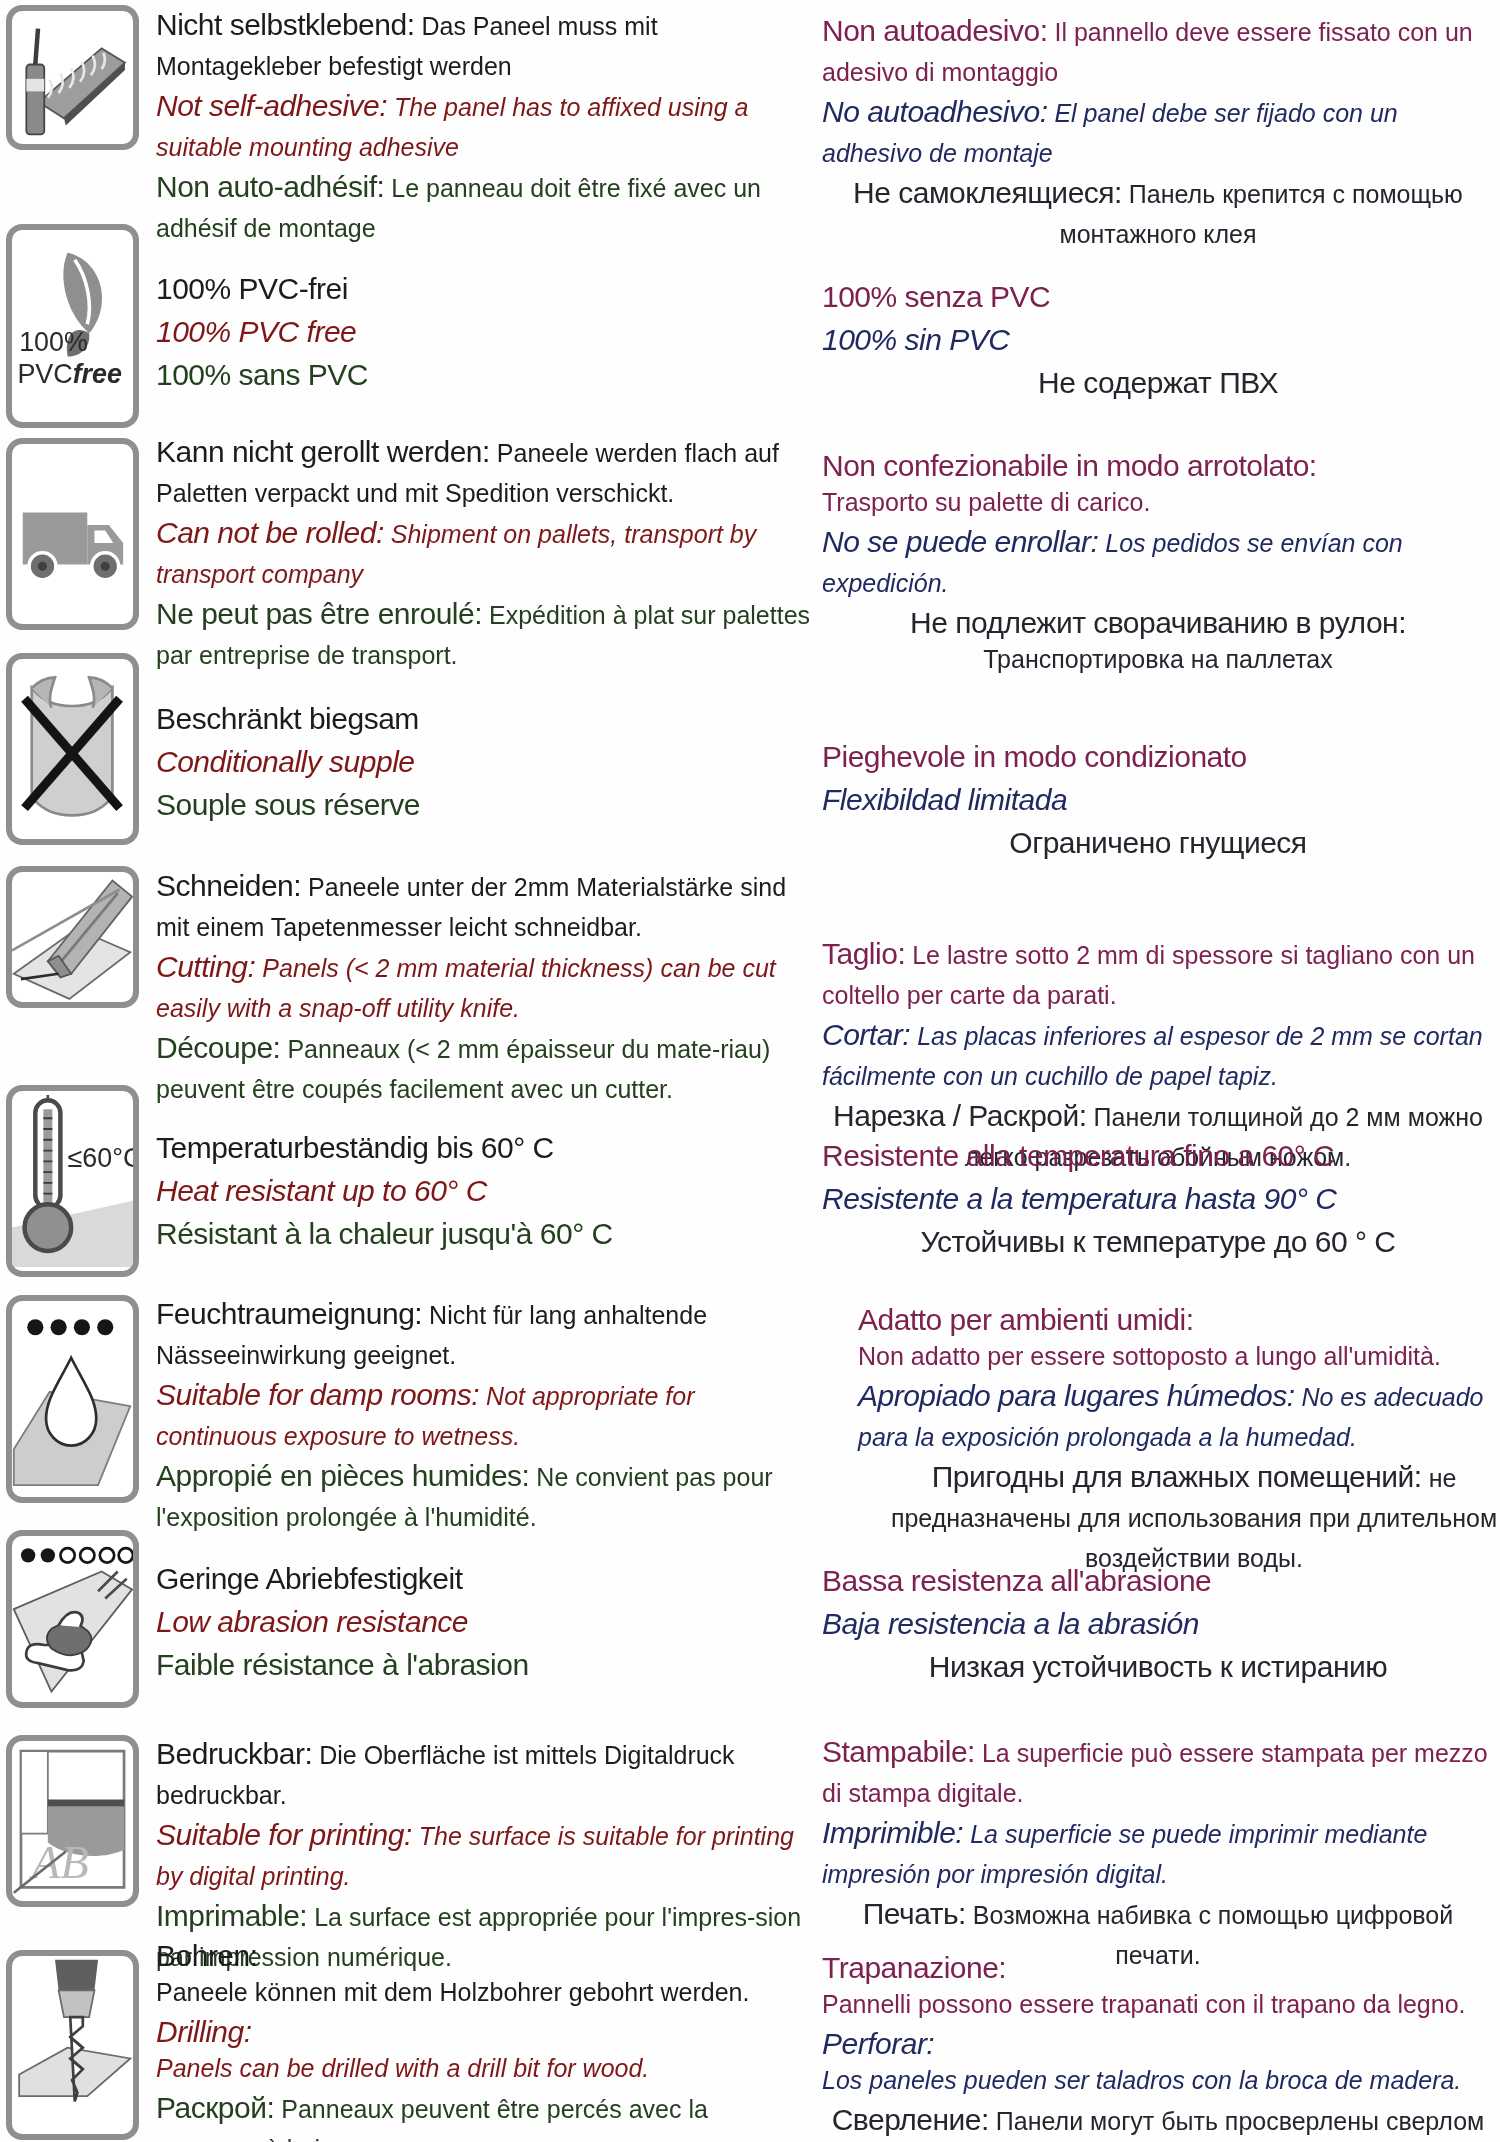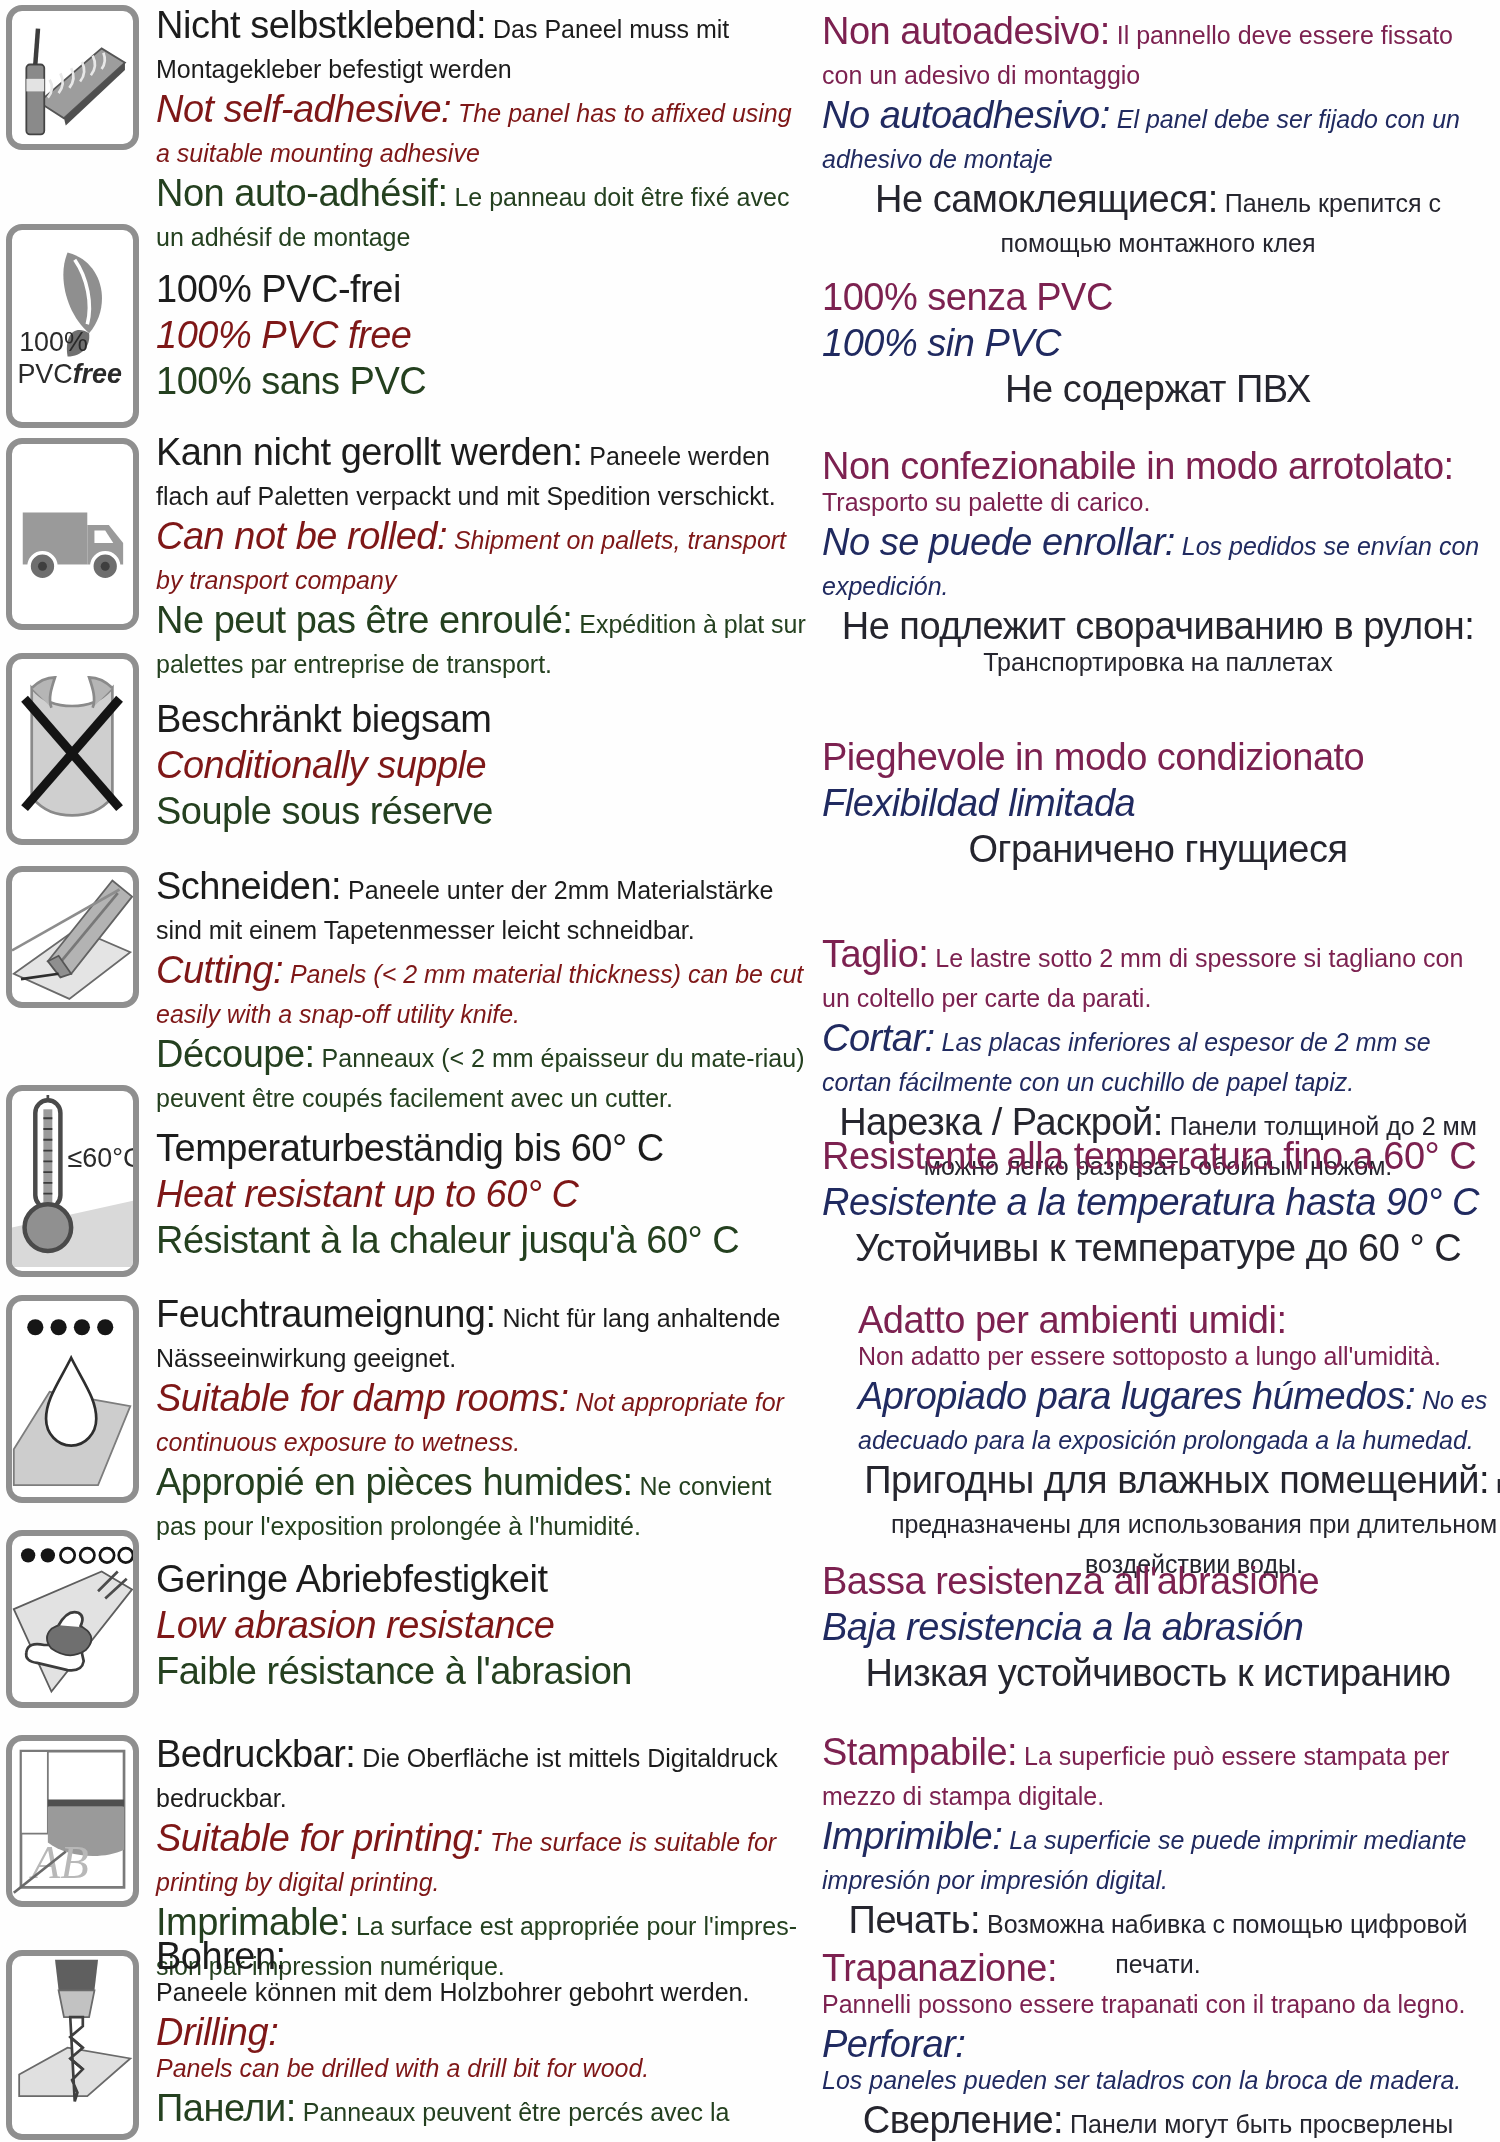--- a/index.html
+++ b/index.html
@@ -5,21 +5,21 @@
   html,body{margin:0;padding:0;background:#ffffff;}
   #page{position:relative;width:1500px;height:2142px;background:#fefefe;overflow:hidden;
         font-family:"Liberation Sans", sans-serif;}
   .row{position:absolute;left:0;width:1500px;}
   .icon-frame{position:absolute;left:6px;width:133px;background:#ffffff;
               border:6px solid #8f8f8f;border-radius:16px;box-sizing:border-box;overflow:hidden;}
   .icon-frame svg{display:block;width:100%;height:100%;}
   .mid{position:absolute;left:156px;width:656px;}
   .rgt{position:absolute;left:822px;width:672px;}
   p.entry{margin:0;padding:0;line-height:36px;}
-  .lead{font-size:38px;letter-spacing:-0.5px;}
+  .lead{font-size:30px;letter-spacing:-0.5px;}
   .rest{font-size:25px;}
   .de{color:#1c1c1c;}
   .en{color:#7e1717;font-style:italic;}
   .fr{color:#24401f;}
   .it{color:#7c2150;}
   .es{color:#202a60;font-style:italic;}
   .ru{color:#25252e;text-align:center;}
   .stack .lead{display:block;}
   
   .r1{top:5px;}   .r1 .icon-frame{top:0;height:145px;}  .r1 .mid{top:2px;}   .r1 .rgt{top:8px;}
@@ -256,21 +256,21 @@
         <polygon points="48,0 96,0 92,34 52,34" fill="#5f5f5f"></polygon>
         <polygon points="52,34 92,34 86,64 58,64" fill="#c2c2c2" stroke="#6a6a6a" stroke-width="2"></polygon>
         <polygon points="8,128 62,98 132,110 84,152 8,152" fill="#e0e0e0" stroke="#6a6a6a" stroke-width="2"></polygon>
         <path d="M65,64 L79,64 L79,74 L65,86 L79,98 L65,110 L79,122 L67,134 L73,148 L70,158 Z" fill="#ffffff" stroke="#3f3f3f" stroke-width="3"></path>
         <path d="M65,86 l14,12 M65,110 l14,12" stroke="#3f3f3f" stroke-width="3"></path>
       </svg>
     </div>
     <div class="mid">
       <p class="entry de stack"><span class="lead">Bohren:</span><span class="rest">Paneele können mit dem Holzbohrer gebohrt werden.</span></p>
       <p class="entry en stack"><span class="lead">Drilling:</span><span class="rest">Panels can be drilled with a drill bit for wood.</span></p>
-      <p class="entry fr"><span class="lead">Панели:</span><span class="rest"> Panneaux peuvent être percés avec la perceuse à bois.</span></p>
+      <p class="entry fr"><span class="lead">Раскрой:</span><span class="rest"> Panneaux peuvent être percés avec la perceuse à bois.</span></p>
     </div>
     <div class="rgt">
       <p class="entry it stack"><span class="lead">Trapanazione:</span><span class="rest">Pannelli possono essere trapanati con il trapano da legno.</span></p>
       <p class="entry es stack"><span class="lead">Perforar:</span><span class="rest">Los paneles pueden ser taladros con la broca de madera.</span></p>
       <p class="entry ru"><span class="lead">Сверление:</span><span class="rest"> Панели могут быть просверлены сверлом для древесины.</span></p>
     </div>
   </div>
 
 </div>
 

